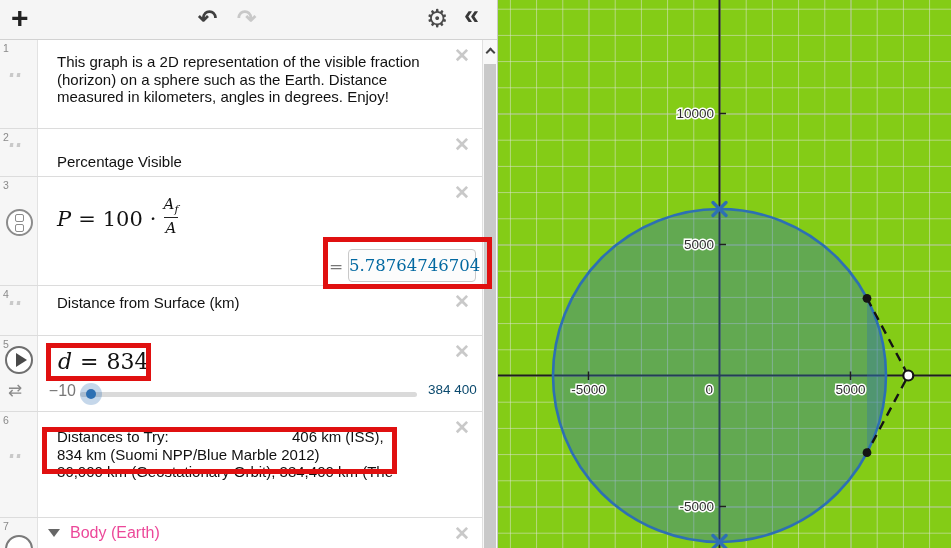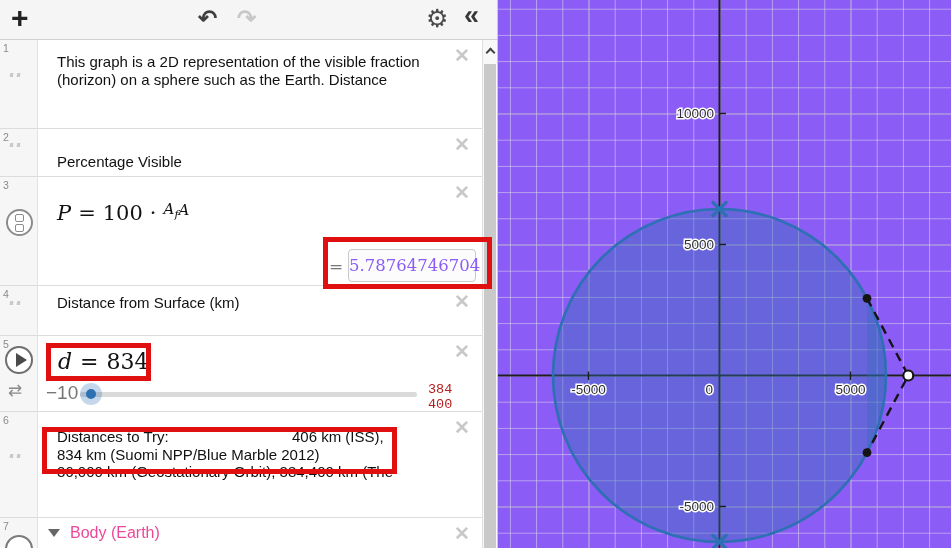--- a/index.html
+++ b/index.html
@@ -31,43 +31,43 @@
 
   
   .expr-icon { position:absolute; left:6px; width:27px; height:27px; border:2px solid #8c8c8c;
                border-radius:50%; display:flex; flex-direction:column; align-items:center;
                justify-content:center; gap:2px; cursor:pointer; background:#fff; }
   .expr-icon .sq { width:9px; height:8px; border:1.5px solid #8c8c8c; border-radius:2px; }
   .math { font-family:"DejaVu Serif", serif; color:#111; }
   .mvar { font-style:italic; }
   .formula3 { position:absolute; left:57px; top:24px; font-size:21px;
               display:flex; align-items:center; gap:7px; }
-  .frac { display:inline-flex; flex-direction:row; align-items:center;
+  .frac { display:inline-flex; flex-direction:column; align-items:center;
           font-size:15px; margin-top:-6px;justify-content:space-between; }
   .frac .fnum sub { font-size:11px; font-style:italic; }
   .frac .fbar { align-self:stretch; height:1.2px; background:#222; margin:1px 0; }
   .result-eq { position:absolute; left:329px; top:79px; font-size:17px; color:#777;
                font-family:"DejaVu Serif", serif; }
   .result-box { position:absolute; left:348px; top:72px; width:128px; height:33px;
                 border:1px solid #c9c9c9; border-radius:4px; background:#fcfcfc;
-                font-family:"DejaVu Serif", serif; font-size:16.5px; color:#8b5cf6;
+                font-family:"DejaVu Serif", serif; font-size:16.5px; color:#0369a1;
                 text-align:center; line-height:31px; }
 
   
   .play-icon { position:absolute; left:5px; top:10px; width:28px; height:28px;
                border:2px solid #6f6f6f; border-radius:50%; cursor:pointer; background:#fff; }
   .play-icon .tri { position:absolute; left:9px; top:5px; width:0; height:0;
                     border-top:7px solid transparent; border-bottom:7px solid transparent;
                     border-left:11px solid #4a4a4a; }
   .loop-icon { position:absolute; left:8px; top:46px; font-size:17px; color:#8a8a8a;
                cursor:pointer; line-height:1; }
   .formula5 { position:absolute; left:58px; top:13px; font-size:22px; display:flex; gap:8px; }
   .slider-min { position:absolute; left:46px; top:46px; width:30px; text-align:right;
-                font-size:19px; color:#777; }
-  .slider-max { position:absolute; left:428px; top:46px; font-size:13.5px; color:#b91c1c;font-family:Liberation Mono, monospace; }
+                font-size:16px; color:#777; }
+  .slider-max { position:absolute; left:428px; top:46px; font-size:13.5px; color:#0c4a6e; }
   .slider-track { position:absolute; left:80px; top:56px; width:337px; height:5px;
                   background:#dadada; border-radius:3px; cursor:pointer; }
   .slider-halo { position:absolute; left:80px; top:47px; width:22px; height:22px;
                  border-radius:50%; background:rgba(45,112,179,0.28); }
   .slider-dot { position:absolute; left:86px; top:53px; width:10px; height:10px;
                 border-radius:50%; background:#2d70b3; cursor:grab; }
 
   
   .line1-right { position:absolute; left:235px; top:0; }
 
@@ -84,21 +84,21 @@
                background:#f8f8f8; border-left:1px solid #e0e0e0; z-index:4; }
   .scroll-up { position:absolute; left:0; top:0; width:15px; height:23px; cursor:pointer; }
   .scroll-up .chev { position:absolute; left:3.5px; top:9px; width:7px; height:7px;
                      border-top:2px solid #444; border-right:2px solid #444;
                      transform:rotate(-45deg); }
   .scroll-thumb { position:absolute; left:1px; top:24px; width:12px; height:484px;
                   background:#c9c9c9; cursor:pointer; }
 
   
   .graph { position:absolute; left:497px; top:0; width:454px; height:548px;
-           border-left:1px solid #c9c9c9; background:#8b5cf6; }
+           border-left:1px solid #c9c9c9; background:#84cc16; }
   .graph svg { display:block; }
   .axis-label { font-family:"Liberation Sans", sans-serif; font-size:13.5px; fill:#2f2f2f;
                 paint-order:stroke; stroke:#ffffff; stroke-width:3px; }
 
   
   .annot { position:absolute; border:5px solid #e01010; z-index:10; pointer-events:none; }
   .annot-1 { left:323px; top:237px; width:169px; height:52px; }
   .annot-2 { left:46px;  top:343px; width:105px; height:38px; }
   .annot-3 { left:42px;  top:427px; width:355px; height:47px; }
 </style>
@@ -116,20 +116,21 @@
   </div>
 
   <div class="gutter"></div>
 
   <div class="row" style="top:40px;height:89px;">
     <span class="row-num">1</span>
     <span class="quote-icon" style="top:33px;">“</span>
     <div class="note-text" style="top:13px;">
       <div>This graph is a 2D representation of the visible fraction</div>
       <div>(horizon) on a sphere such as the Earth. Distance</div>
+      <div>measured in kilometers, angles in degrees. Enjoy!</div>
     </div>
     <span class="x-btn">✕</span>
   </div>
 
   <div class="row" style="top:129px;height:48px;">
     <span class="row-num">2</span>
     <span class="quote-icon" style="top:14px;">“</span>
     <div class="note-text" style="top:24px;">Percentage Visible</div>
     <span class="x-btn">✕</span>
   </div>

